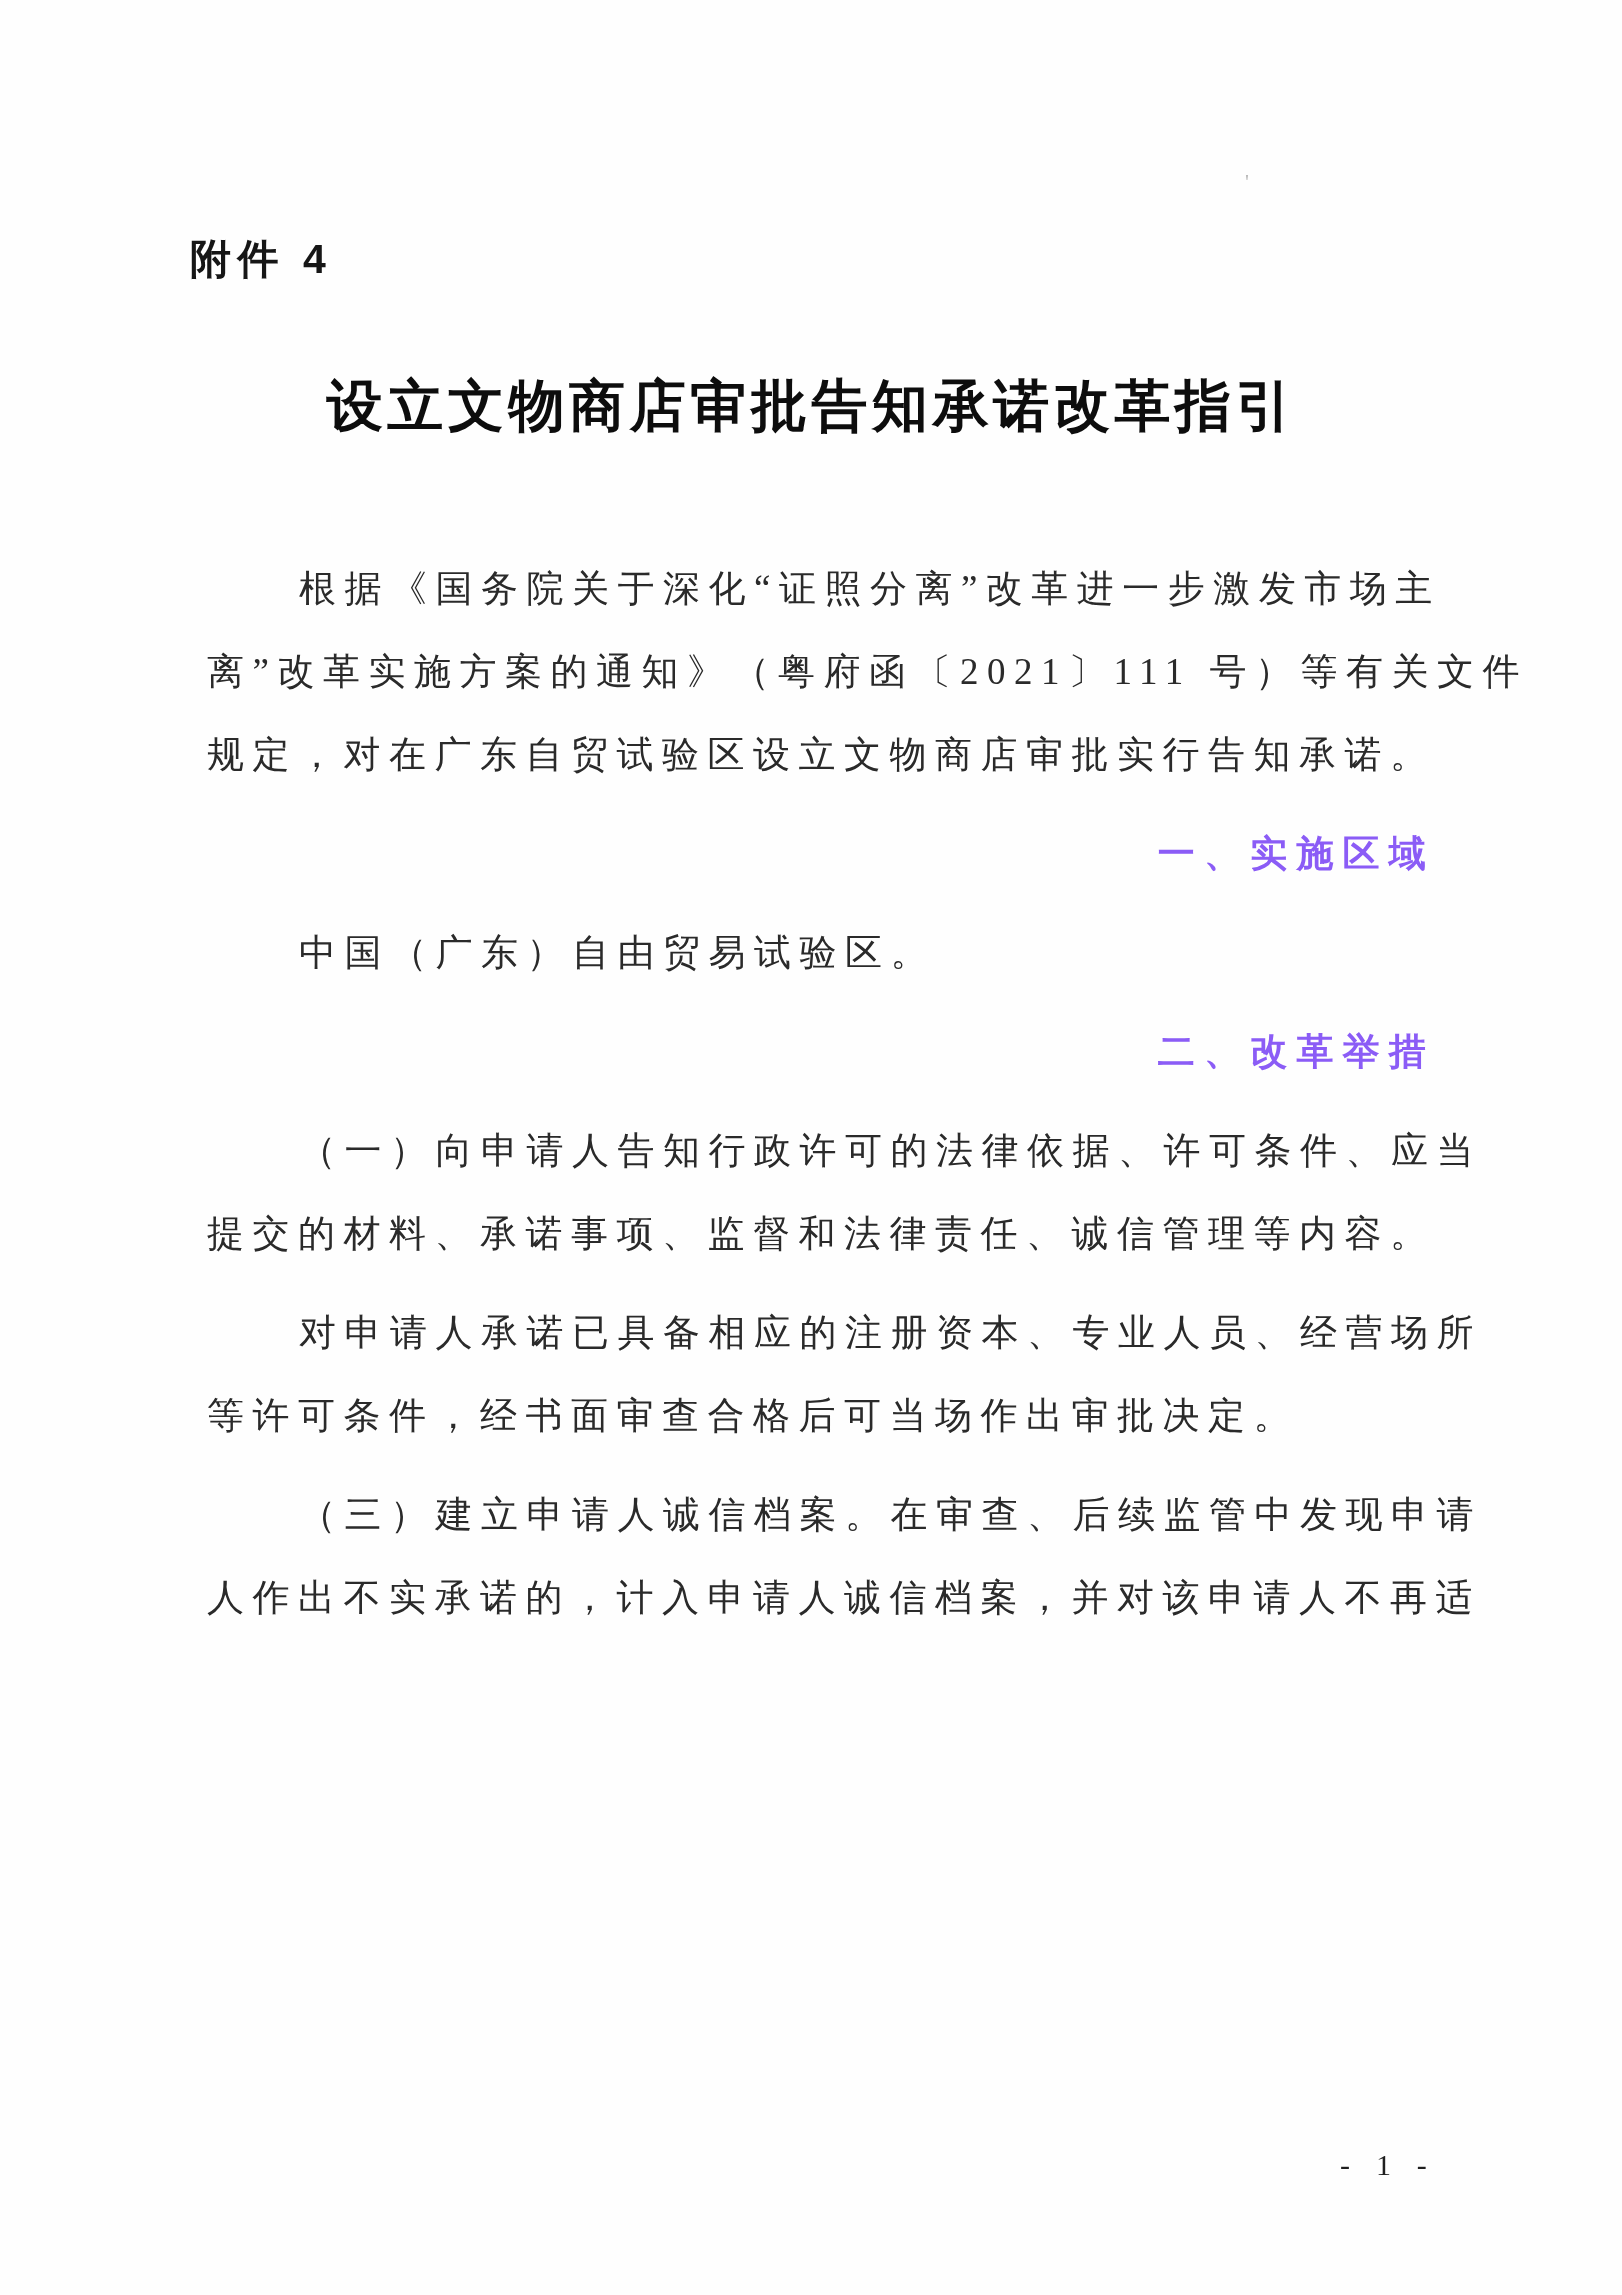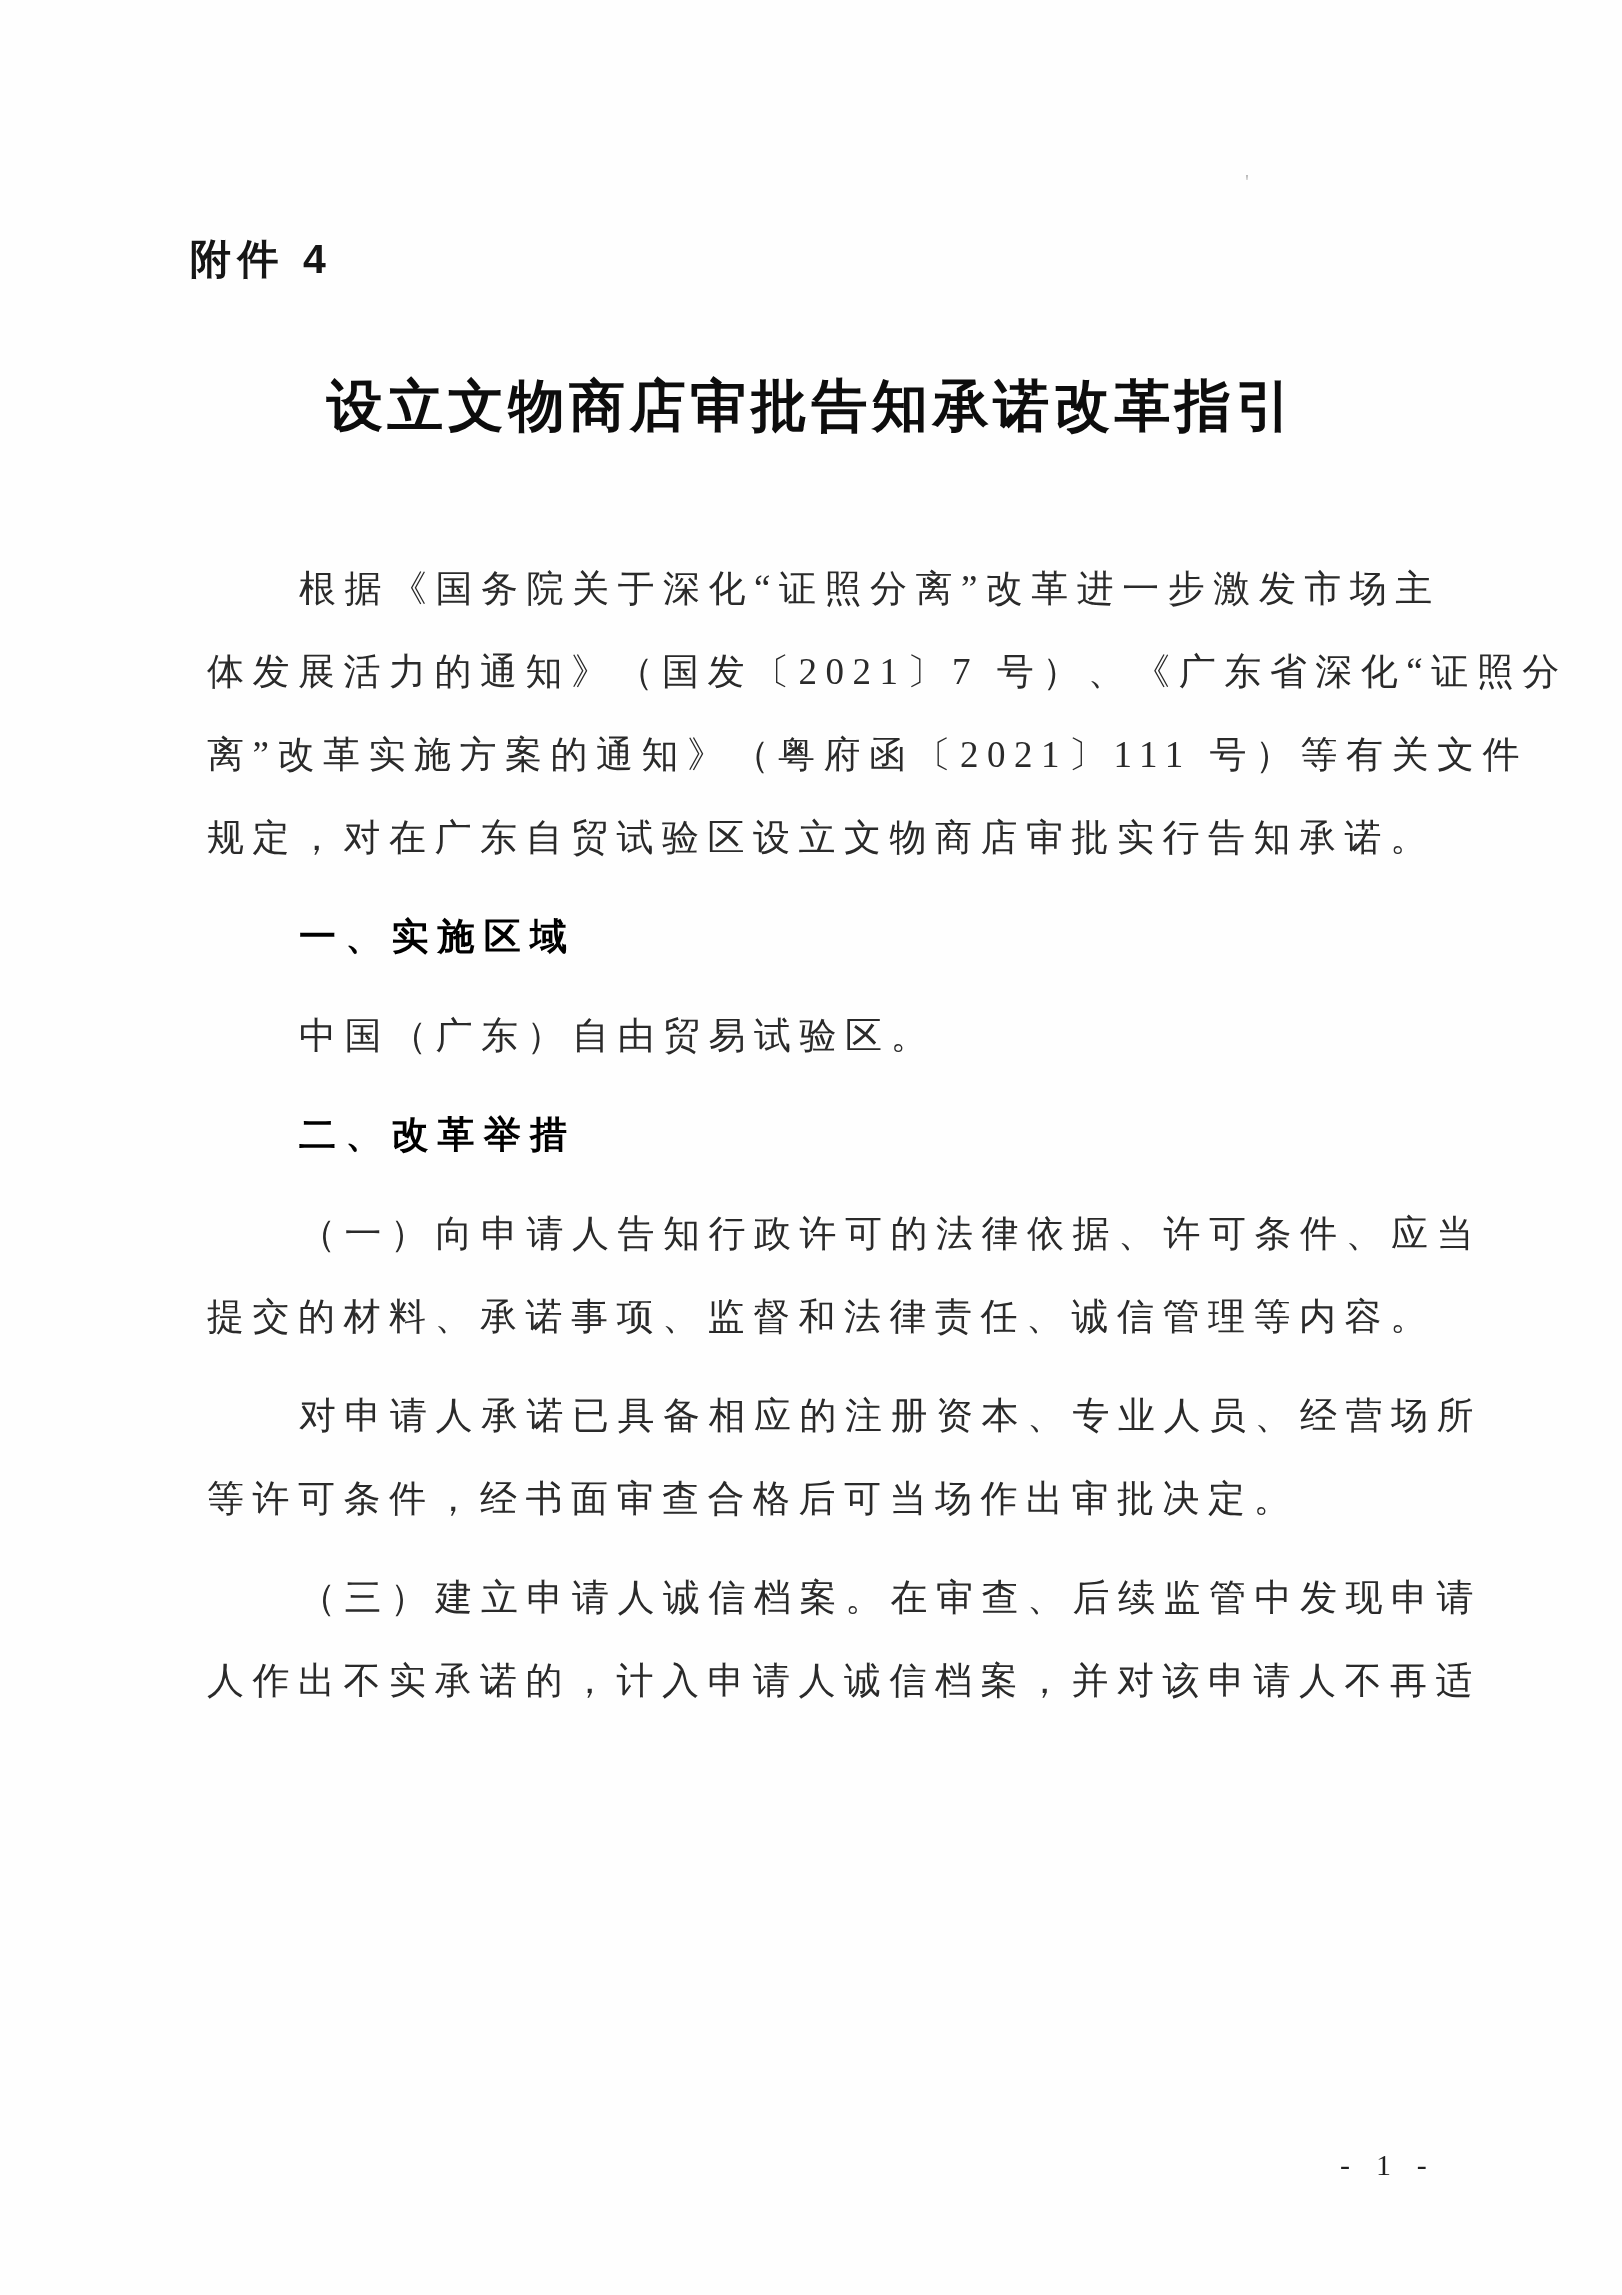--- a/index.html
+++ b/index.html
@@ -57,21 +57,22 @@
     letter-spacing: 8.5px;
     white-space: nowrap;
   }
   .line.first {
     padding-left: 92px;
   }
   .block.heading .line {
     font-weight: bold;
     font-family: "Liberation Sans", sans-serif;
     letter-spacing: 9.2px;
-    color: #000000;
+    color: #8b5cf6;
+    text-align: right;
   }
   .page-number {
     position: absolute;
     right: 187px;
     top: 2145px;
     font-size: 30px;
     line-height: 39px;
     letter-spacing: 9.2px;
     color: #1f1f1f;
     font-family: "Liberation Serif", serif;
@@ -92,21 +93,20 @@
 <div class="page">
   <div class="attachment-label">附件 4</div>
 
   <div class="scan-speck">'</div>
 
   <h1 class="doc-title" style="margin:15px; font-size:56px;">设立文物商店审批告知承诺改革指引</h1>
 
   <div class="body-text" id="body-text">
       <div class="block paragraph">
         <div class="line first">根据《国务院关于深化“证照分离”改革进一步激发市场主</div>
-        <div class="line">体发展活力的通知》（国发〔2021〕7 号）、《广东省深化“证照分</div>
         <div class="line">离”改革实施方案的通知》（粤府函〔2021〕111 号）等有关文件</div>
         <div class="line">规定，对在广东自贸试验区设立文物商店审批实行告知承诺。</div>
       </div>
       <div class="block heading">
         <div class="line first">一、实施区域</div>
       </div>
       <div class="block paragraph">
         <div class="line first">中国（广东）自由贸易试验区。</div>
       </div>
       <div class="block heading">

